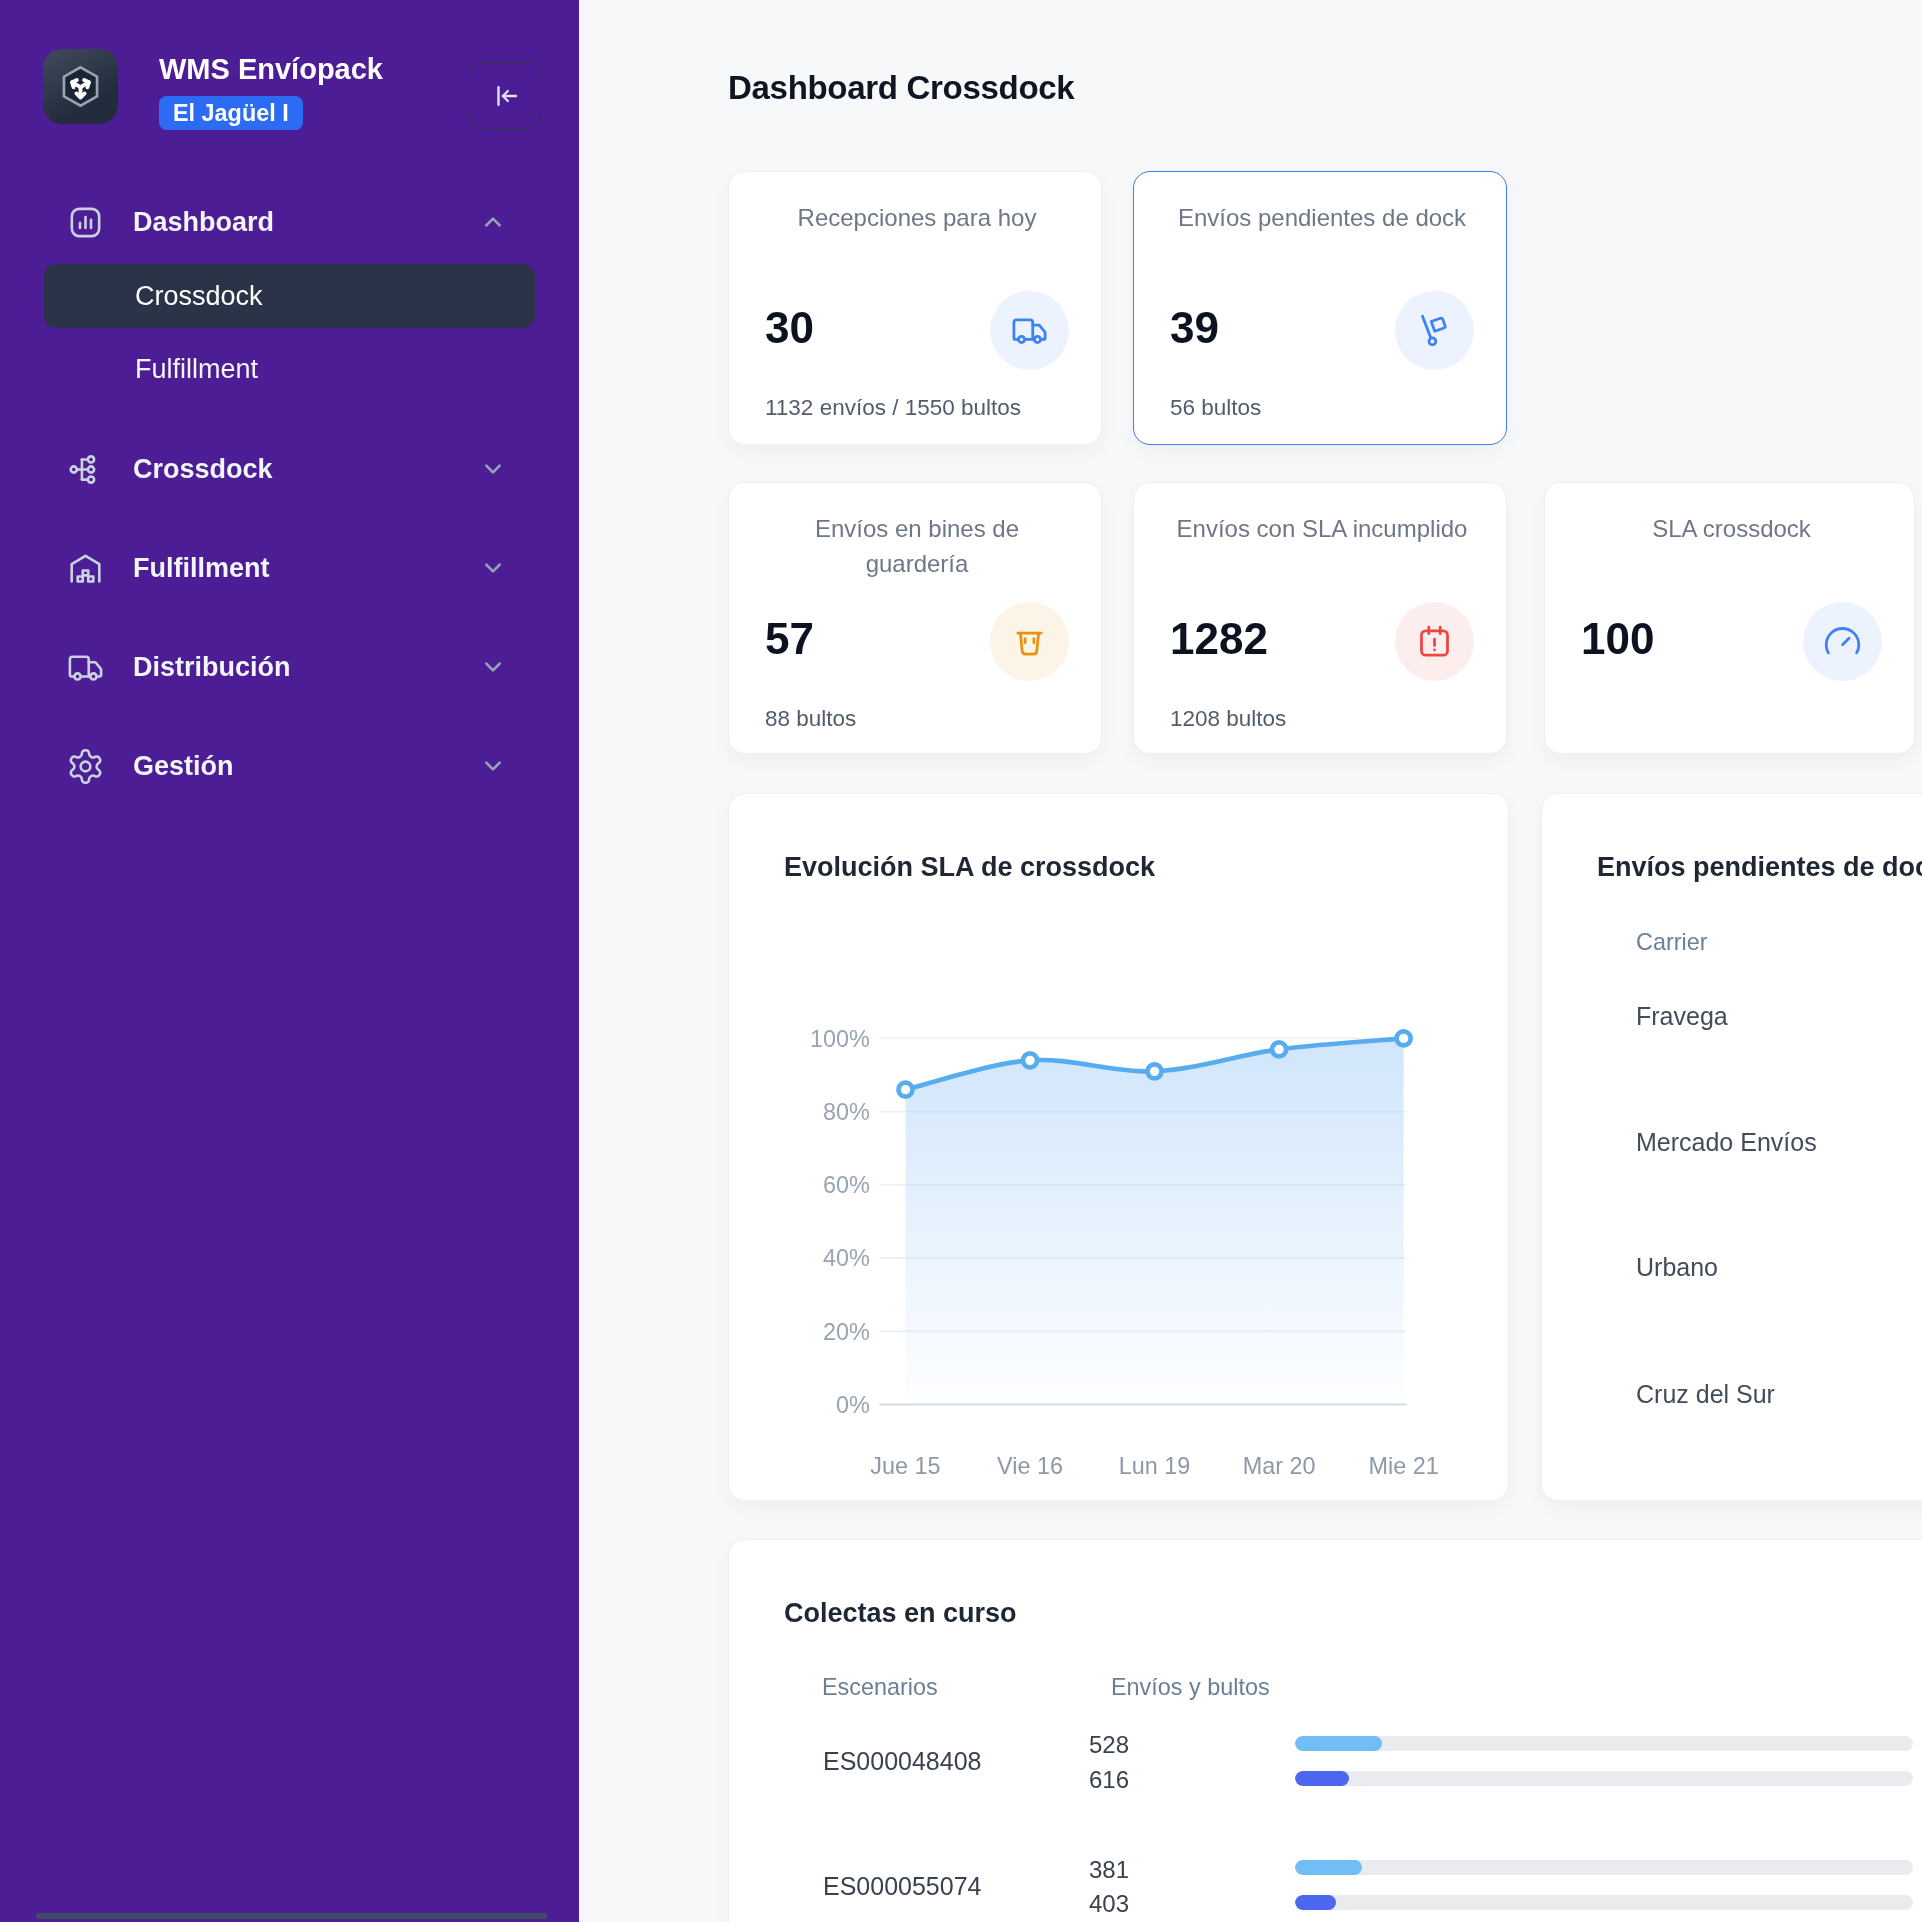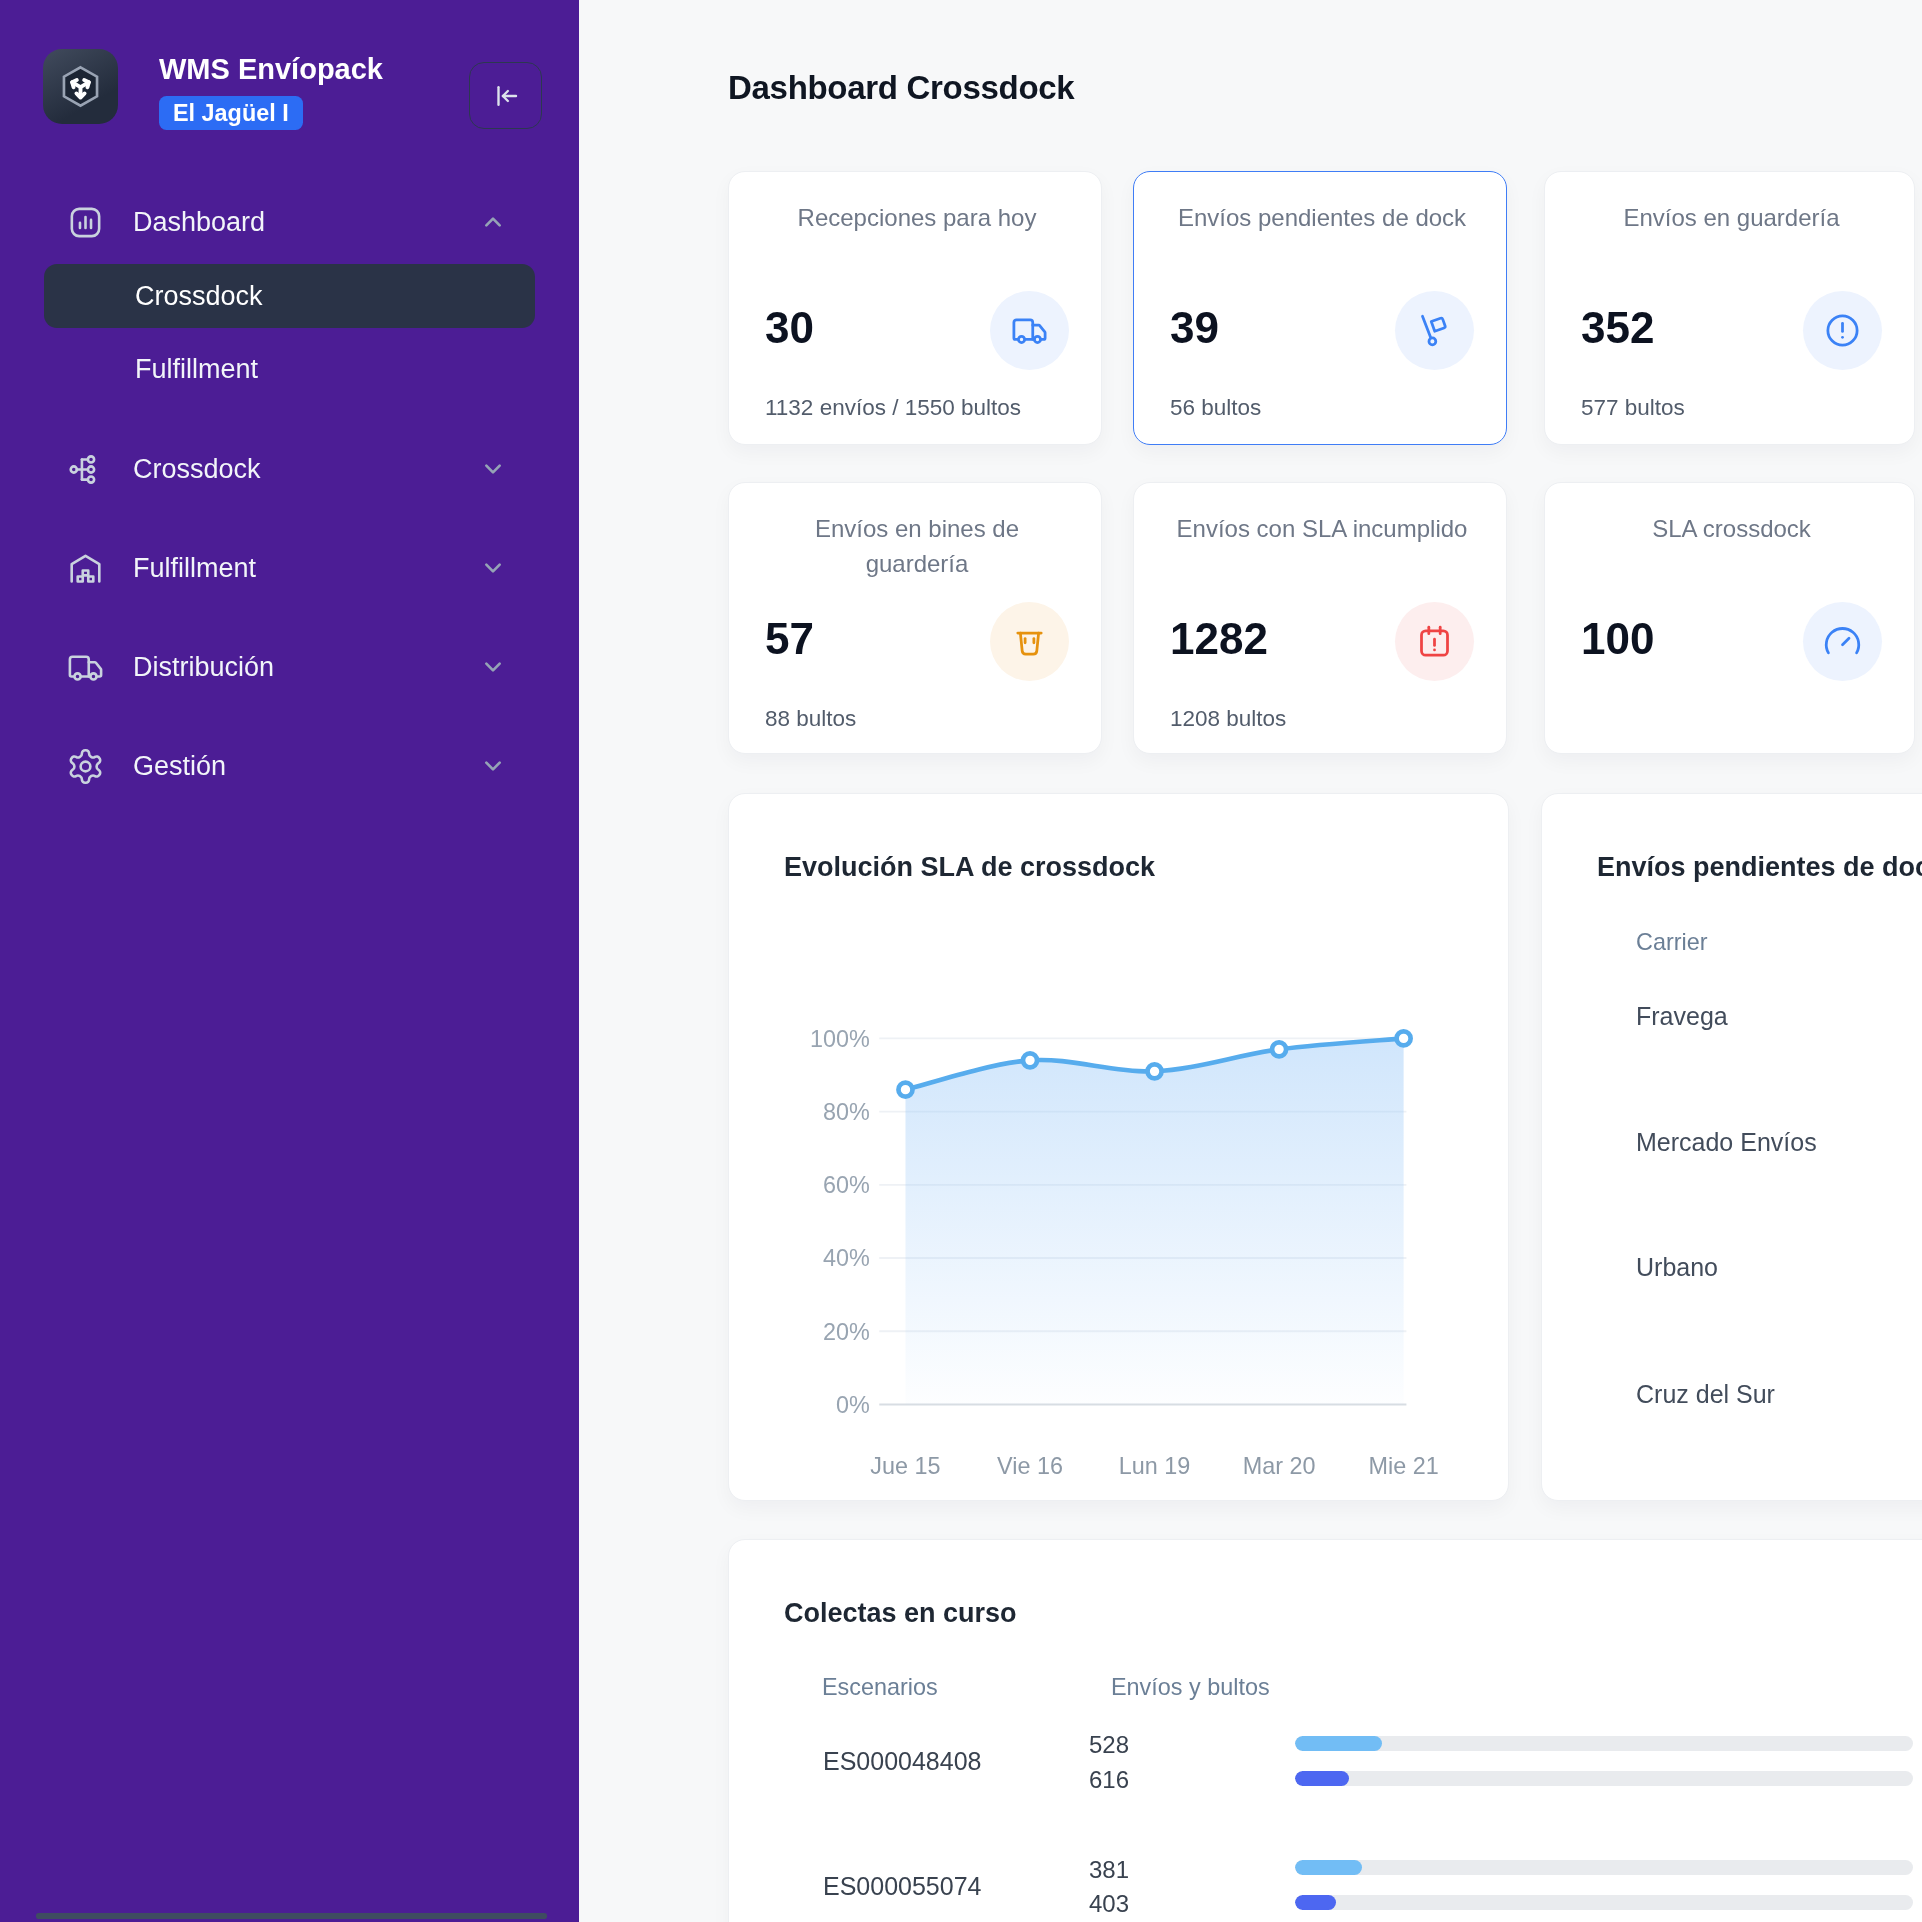--- a/index.html
+++ b/index.html
@@ -10,21 +10,21 @@
   .sidebar{position:absolute;left:0;top:0;width:579px;height:1923px;background:#4c1d95;}
   .logo-tile{position:absolute;left:43px;top:49px;width:75px;height:75px;border-radius:19px;
     background:linear-gradient(150deg,#414b5d 0%,#232c3c 70%);display:flex;align-items:center;justify-content:center;}
   .brand-title{position:absolute;left:159px;top:53px;font-size:29px;font-weight:700;color:#ffffff;white-space:nowrap;}
   .brand-badge{position:absolute;left:159px;top:96px;background:#2c6cf4;color:#fff;font-size:23.4px;font-weight:700;
     padding:3.7px 14px;border-radius:7.5px;white-space:nowrap;}
   .collapse-btn{position:absolute;left:469px;top:62px;width:73px;height:67px;border:1.9px solid #2c3850;
     border-radius:15px;background:transparent;display:flex;align-items:center;justify-content:center;color:#dde3ec;cursor:pointer;}
   .nav-row{position:absolute;left:0;width:579px;height:60px;display:flex;align-items:center;cursor:pointer;}
   .nav-icon{position:absolute;left:66px;width:39px;height:39px;color:#c9d2de;display:flex;align-items:center;justify-content:center;}
-  .nav-label{position:absolute;left:133px;font-size:27px;font-weight:400;color:#f2f5f9;white-space:nowrap;}
+  .nav-label{position:absolute;left:133px;font-size:27px;font-weight:700;color:#f2f5f9;white-space:nowrap;}
   .nav-chevron{position:absolute;left:476px;width:34px;height:34px;color:#95a3b6;display:flex;align-items:center;justify-content:center;}
   .nav-pill{position:absolute;left:44px;top:264px;width:491px;height:64px;background:#2a3347;border-radius:13px;
     display:flex;align-items:center;cursor:pointer;}
   .nav-pill .nav-sub-label{position:absolute;left:91px;font-size:27px;font-weight:500;color:#ffffff;}
   .nav-sub{position:absolute;left:135px;font-size:27px;font-weight:500;color:#f2f5f9;white-space:nowrap;cursor:pointer;}
   .side-scrollbar{position:absolute;left:36px;top:1913px;width:511px;height:5.6px;border-radius:2.8px;background:#3f4c61;cursor:pointer;}
 
   
   .page-title{position:absolute;left:728px;top:47px;font-size:33px;font-weight:700;color:#0f1622;letter-spacing:-0.3px;}
 
@@ -204,32 +204,20 @@
     <div class="stat-icon" style="background:#edf3fe;color:#3b82f6;">
       <svg class="icon" viewBox="0 0 24 24" fill="none" stroke="currentColor" stroke-width="1.7" stroke-linecap="round" stroke-linejoin="round">
         <path d="M4.6 3.2 9.7 16.5"></path>
         <circle cx="10.7" cy="18.7" r="2.1"></circle>
         <path d="M10 6.5l5.7-2a1.1 1.1 0 0 1 1.4.65l1.4 3.9a1.1 1.1 0 0 1-.65 1.4l-5.7 2z"></path>
       </svg>
     </div>
     <div class="stat-sub">56 bultos</div>
   </div>
 
-  <div class="card stat-card" style="left:1544px;top:171px;width:369px;">
-    <div class="stat-title">Envíos en guardería</div>
-    <div class="stat-value">352</div>
-    <div class="stat-icon" style="background:#edf3fe;color:#3b82f6;">
-      <svg class="icon" viewBox="0 0 24 24" fill="none" stroke="currentColor" stroke-width="1.7" stroke-linecap="round" stroke-linejoin="round">
-        <circle cx="12" cy="12" r="9"></circle>
-          <path d="M12 7.6v5"></path>
-          <path d="M12 16.2h.01"></path>
-      </svg>
-    </div>
-    <div class="stat-sub">577 bultos</div>
-  </div>
 
   <div class="card stat-card" style="left:728px;top:482px;height:270px;">
     <div class="stat-title">Envíos en bines de guardería</div>
     <div class="stat-value">57</div>
     <div class="stat-icon" style="background:#fdf4e8;color:#e6920e;">
       <svg class="icon" viewBox="0 0 24 24" fill="none" stroke="currentColor" stroke-width="1.7" stroke-linecap="round" stroke-linejoin="round">
         <path d="M4.8 6.8h14.4"></path>
         <path d="M6.4 6.8l1.1 11a2.2 2.2 0 0 0 2.2 2h4.6a2.2 2.2 0 0 0 2.2-2l1.1-11"></path>
         <path d="M9.3 10.2v2.6"></path>
           <path d="M14.7 10.2v2.6"></path>

